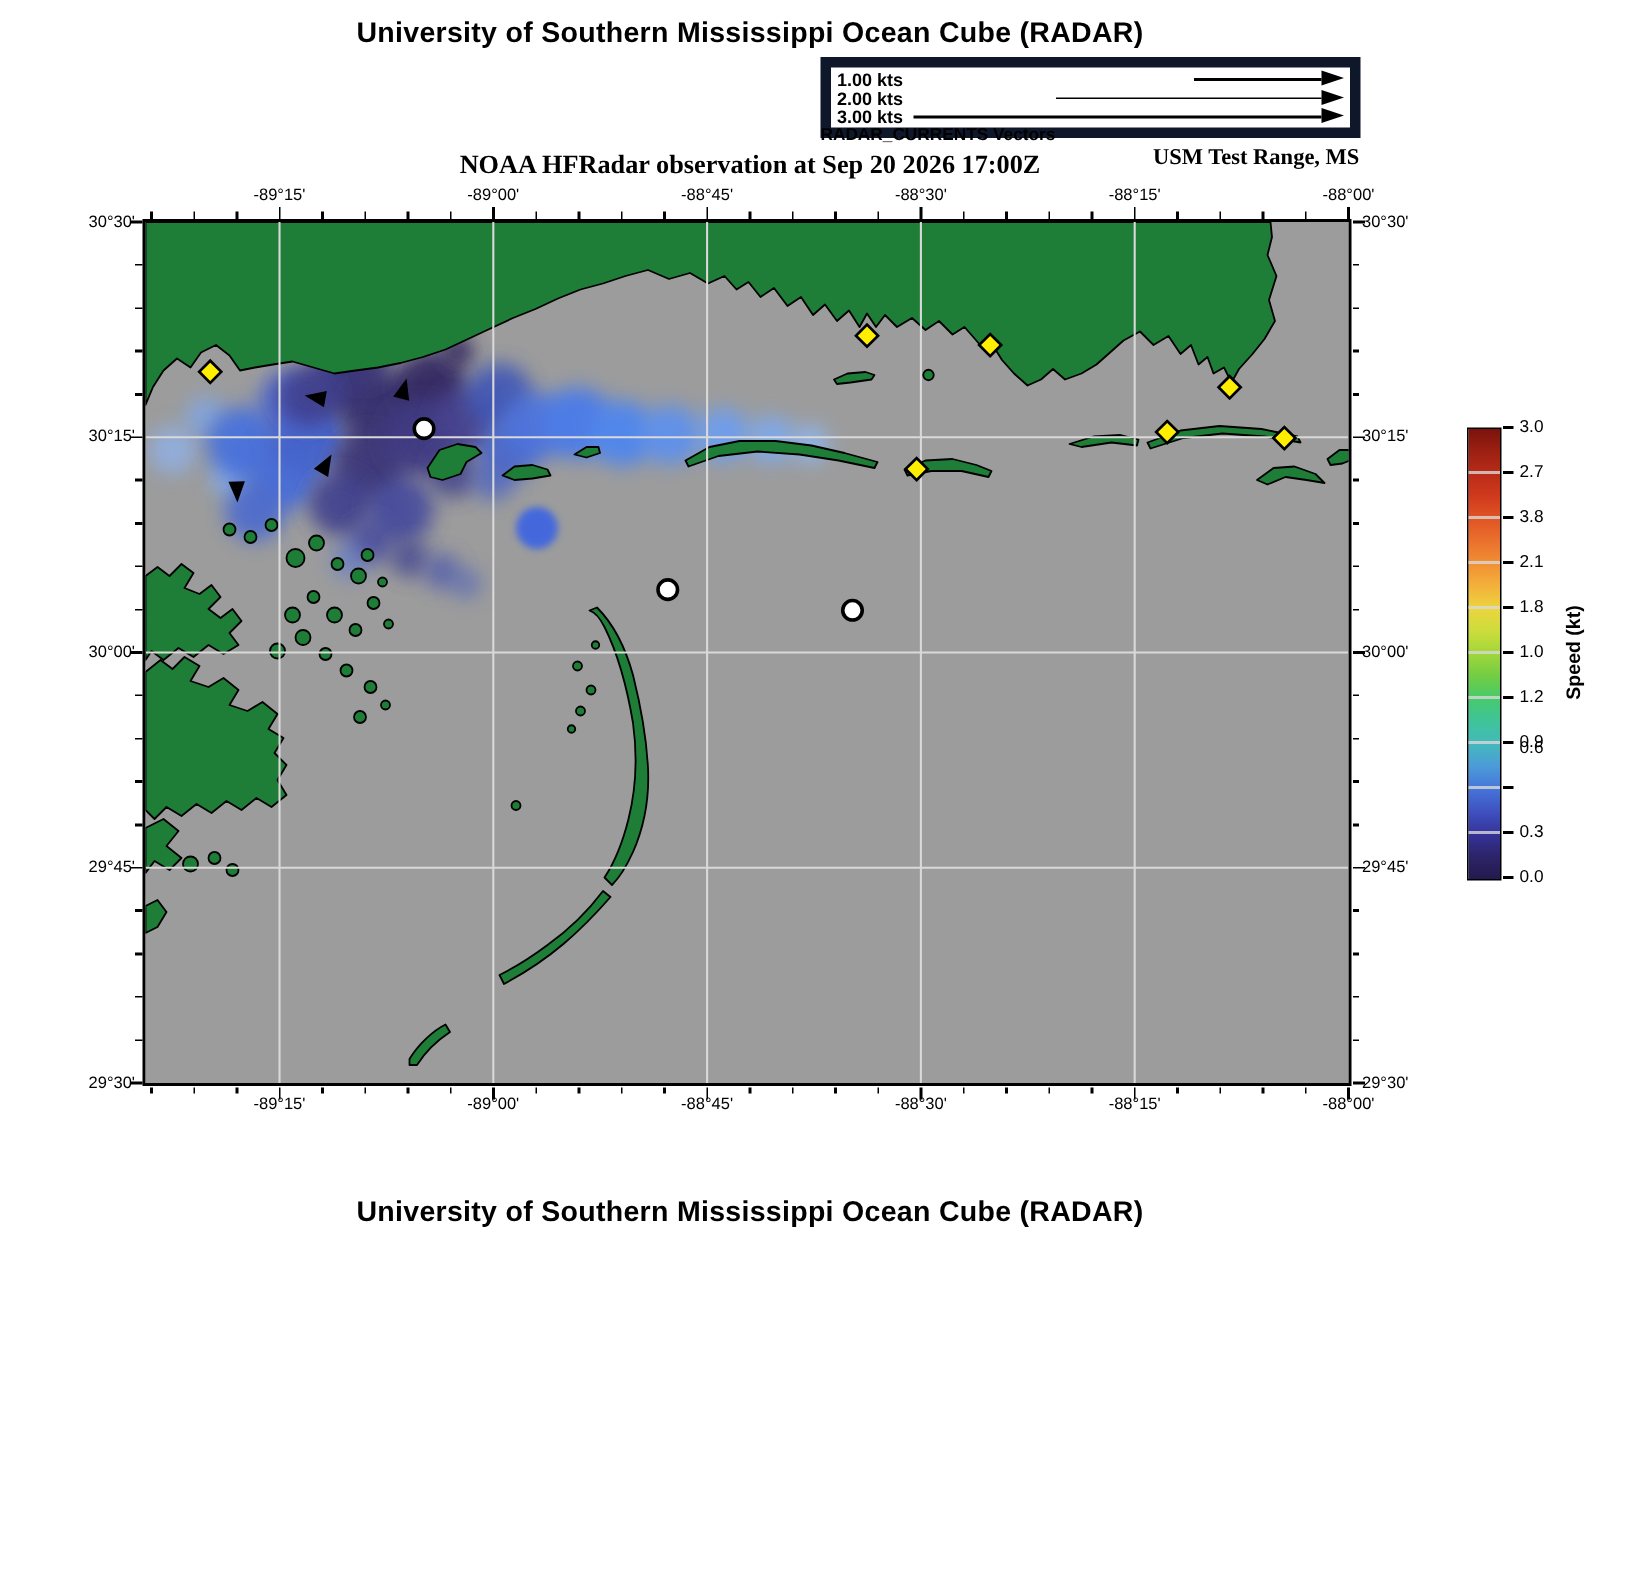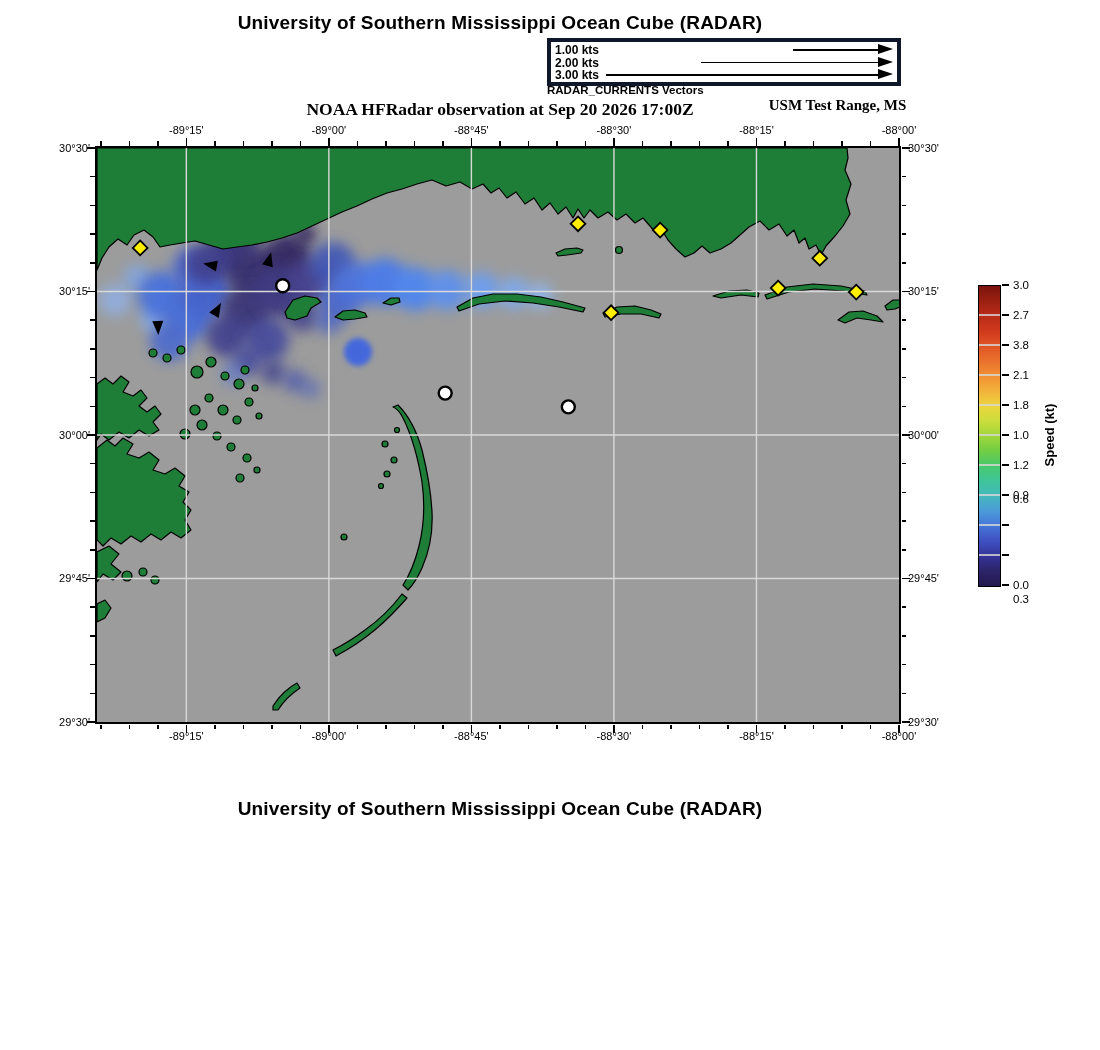--- a/index.html
+++ b/index.html
@@ -9,21 +9,21 @@
          font-size:19px;font-weight:bold;letter-spacing:0.2px;}
   .title-bottom{position:absolute;left:0;top:798px;width:1000px;text-align:center;
          font-size:19px;font-weight:bold;letter-spacing:0.2px;}
   
   .legend{position:absolute;left:110px;top:37px;}
   .legend .row{display:flex;align-items:center;height:16px;}
   .sym-circle{width:11px;height:11px;border:2px solid #000;border-radius:50%;background:#fff;flex:0 0 auto;}
   .sym-diamond{width:9px;height:9px;border:1.8px solid #000;background:#ffee00;transform:rotate(45deg);flex:0 0 auto;margin:1px;}
   .legend .lab{margin-left:6px;font-size:13.5px;font-weight:bold;white-space:nowrap;}
   
-  .vecbox{position:absolute;left:547px;top:38px;width:346px;height:40px;border:4px solid #0f172a;background:#fff;}
+  .vecbox{position:absolute;left:547px;top:38px;width:346px;height:40px;border:7px solid #0f172a;background:#fff;}
   .vecrow{position:absolute;left:0;width:100%;height:13px;}
   .vecrow .vhead{position:absolute;width:0;height:0;top:1px;
       border-left:15px solid #000;border-top:5.5px solid transparent;border-bottom:5.5px solid transparent;}
   .veccaption{position:absolute;left:547px;top:84px;font-size:11.5px;font-weight:bold;}
   .subtitle{position:absolute;left:0;top:99px;width:1000px;text-align:center;
       font-family:"Liberation Serif",serif;font-size:17.5px;font-weight:bold;}
   .range-label{position:absolute;left:765px;top:97px;width:145px;text-align:center;
       font-family:"Liberation Serif",serif;font-size:15px;font-weight:bold;}
   
   .map{position:absolute;left:97px;top:148px;width:802px;height:574px;}
@@ -333,21 +333,21 @@
       <div class="axlab left" style="left: 22px; top: 715.5px; position: absolute;">29°30'</div>
       <div class="axlab" style="left: 908px; top: 715.5px; position: absolute;">29°30'</div>
     </div>
 
   <div class="cbar" id="cbar" style="background: linear-gradient(to top, rgb(35, 26, 78) 0%, rgb(44, 36, 104) 5%, rgb(53, 51, 154) 10%, rgb(63, 81, 192) 15%, rgb(69, 117, 216) 20%, rgb(75, 155, 216) 25%, rgb(69, 184, 188) 30%, rgb(63, 196, 154) 35%, rgb(71, 201, 108) 40%, rgb(113, 205, 68) 45%, rgb(160, 214, 59) 50%, rgb(203, 221, 60) 55%, rgb(236, 213, 62) 60%, rgb(243, 178, 59) 65%, rgb(241, 144, 53) 70%, rgb(234, 113, 45) 75%, rgb(224, 85, 37) 80%, rgb(208, 58, 29) 85%, rgb(185, 44, 24) 90%, rgb(156, 32, 18) 95%, rgb(122, 19, 12) 100%);"></div>
   <div id="cbar-extras">
       <div class="cbtick" style="top: 584.25px; position: absolute;"></div>
       <div class="cblab" style="top: 585px; position: absolute;">0.0</div>
       <div class="cbline" style="top: 554.3px; position: absolute;"></div>
       <div class="cbtick" style="top: 554.25px; position: absolute;"></div>
-      <div class="cblab" style="top: 555px; position: absolute; margin-top: 44px;">0.3</div>
+      <div class="cblab" style="top: 555px; position: absolute;">0.3</div>
       <div class="cbline" style="top: 524.3px; position: absolute;"></div>
       <div class="cbtick" style="top: 524.25px; position: absolute;"></div>
       <div class="cblab" style="top: 499px; position: absolute;">0.6</div>
       <div class="cbline" style="top: 494.3px; position: absolute;"></div>
       <div class="cbtick" style="top: 494.25px; position: absolute;"></div>
       <div class="cblab" style="top: 495px; position: absolute;">0.9</div>
       <div class="cbline" style="top: 464.3px; position: absolute;"></div>
       <div class="cbtick" style="top: 464.25px; position: absolute;"></div>
       <div class="cblab" style="top: 465px; position: absolute;">1.2</div>
       <div class="cbline" style="top: 434.3px; position: absolute;"></div>

